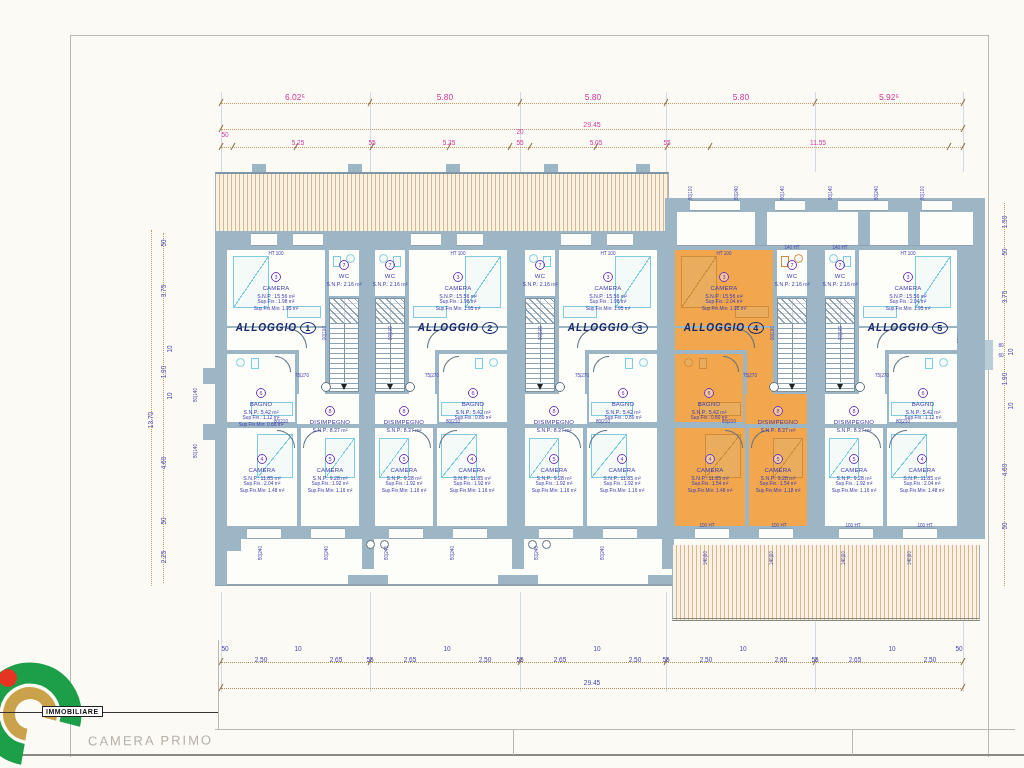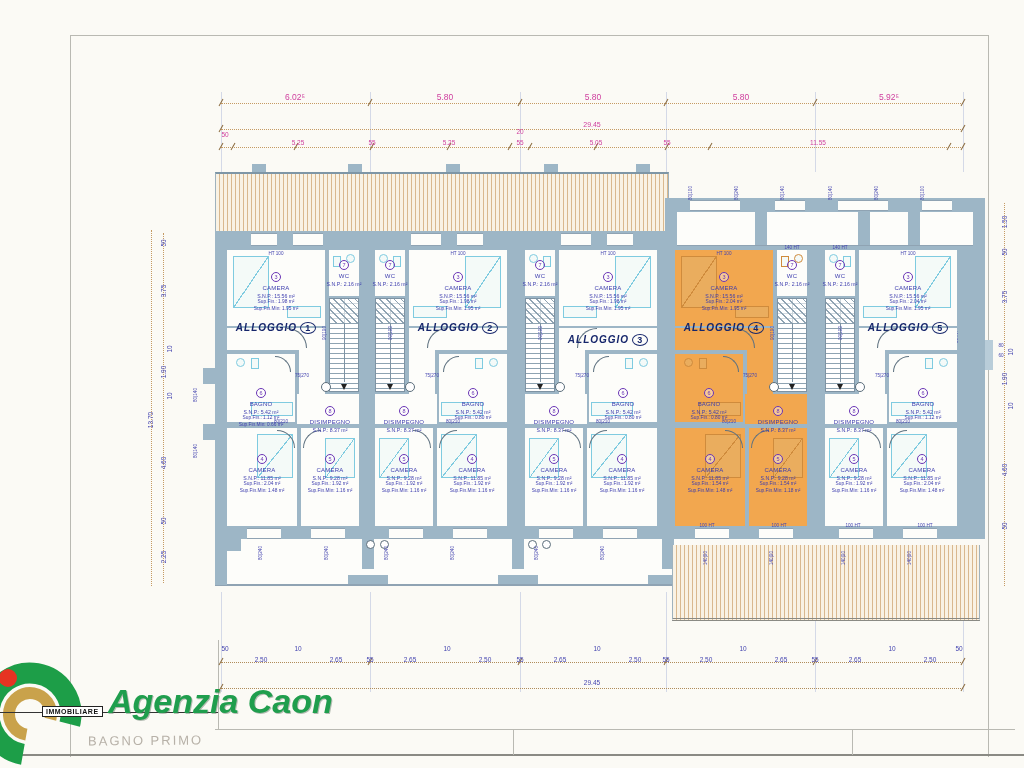--- a/index.html
+++ b/index.html
@@ -63,31 +63,30 @@
 
   <div class="ln" style="left:70px;top:35px;width:918px;height:1px;"></div>
   <div class="ln" style="left:70px;top:35px;width:1px;height:722px;"></div>
   <div class="ln" style="left:988px;top:35px;width:1px;height:722px;"></div>
   <div class="ln" style="left:0;top:754px;width:1024px;height:2px;background:#8a8a84;"></div>
   <div class="ln" style="left:215px;top:729px;width:800px;height:1px;"></div>
   <div class="ln" style="left:218px;top:640px;width:1px;height:90px;"></div>
   <div class="ln" style="left:513px;top:729px;width:1px;height:26px;"></div>
   <div class="ln" style="left:852px;top:729px;width:1px;height:26px;"></div>
 
-  <div class="floor-note" style="left:88px;top:733px;">BAGNO PRIMO</div>
+  <div class="floor-note" style="left:88px;top:733px;">CAMERA PRIMO</div>
   <svg style="position:absolute;left:-18px;top:658px;" width="130" height="112" viewBox="0 0 130 112">
     <g transform="rotate(-18 48 56)">
       <circle cx="48" cy="56" r="41" fill="none" stroke="#1d9e48" stroke-width="21" stroke-dasharray="196 62" transform="rotate(118 48 56)"></circle>
       <circle cx="48" cy="56" r="21" fill="none" stroke="#c9a24b" stroke-width="12" stroke-dasharray="100 32" transform="rotate(118 48 56)"></circle>
     </g>
     <circle cx="26" cy="20" r="9" fill="#e63322"></circle>
   </svg>
   <div class="ln" style="left:0;top:712px;width:218px;height:1px;background:#333;"></div>
   <div class="immo" style="left:42px;top:706px;">IMMOBILIARE</div>
-  <div class="logo-name" style="left:108px;top:682px;">Agenzia Caon</div>
 
   <div id="plan">
       <div class="guide" style="left: 221px; top: 92px; height: 80px;"></div>
       <div class="guide" style="left: 221px; top: 592px; height: 100px;"></div>
       <div class="guide" style="left: 370px; top: 92px; height: 80px;"></div>
       <div class="guide" style="left: 370px; top: 592px; height: 100px;"></div>
       <div class="guide" style="left: 520px; top: 92px; height: 80px;"></div>
       <div class="guide" style="left: 520px; top: 592px; height: 100px;"></div>
       <div class="guide" style="left: 666px; top: 92px; height: 80px;"></div>
       <div class="guide" style="left: 666px; top: 592px; height: 100px;"></div>
@@ -257,21 +256,21 @@
         <div class="winA" style="left: 46px; top: 35px; width: 30px; height: 13px;"></div>
         <div class="winA" style="left: 92px; top: 35px; width: 26px; height: 13px;"></div>
         <div class="winA" style="left: 24px; top: 330px; width: 34px; height: 11px;"></div>
         <div class="winA" style="left: 88px; top: 330px; width: 34px; height: 11px;"></div>
         <div class="rlabel" style="left: 0px; top: 54px; width: 50px; height: 36px;"><span class="circ">7</span><div class="rname" style="">WC</div><div class="rline b" style="">S.N.P.: 2.16 m²</div></div>
         <div class="rlabel" style="left: 50px; top: 66px; width: 86px; height: 46px;"><span class="circ">3</span><div class="rname" style="">CAMERA</div><div class="rline b" style="">S.N.P.: 15.56 m²</div><div class="rline" style="">Sup.Fin.: 1.98 m²</div><div class="rline" style="">Sup.Fin.Min: 1.95 m²</div></div>
         <div class="rlabel" style="left: 76px; top: 182px; width: 64px; height: 36px;"><span class="circ">6</span><div class="rname" style="">BAGNO</div><div class="rline b" style="">S.N.P.: 5.42 m²</div><div class="rline" style="">Sup.Fin.: 0.80 m²</div></div>
         <div class="rlabel" style="left: 4px; top: 200px; width: 70px; height: 26px;"><span class="circ">8</span><div class="rname" style="">DISIMPEGNO</div><div class="rline b" style="">S.N.P.: 8.37 m²</div></div>
         <div class="rlabel" style="left: 10px; top: 248px; width: 58px; height: 40px;"><span class="circ">5</span><div class="rname" style="">CAMERA</div><div class="rline b" style="">S.N.P.: 9.28 m²</div><div class="rline" style="">Sup.Fin.: 1.92 m²</div><div class="rline" style="">Sup.Fin.Min: 1.16 m²</div></div>
         <div class="rlabel" style="left: 72px; top: 248px; width: 70px; height: 40px;"><span class="circ">4</span><div class="rname" style="">CAMERA</div><div class="rline b" style="">S.N.P.: 11.85 m²</div><div class="rline" style="">Sup.Fin.: 1.92 m²</div><div class="rline" style="">Sup.Fin.Min: 1.16 m²</div></div>
-        <div class="alloggio" style="left: 44px; top: 136px; width: 98px; height: 14px;"><span>ALLOGGIO</span><span class="oval">3</span></div>
+        <div class="alloggio" style="left: 44px; top: 124px; width: 98px; height: 14px;"><span>ALLOGGIO</span><span class="oval">3</span></div>
         <div class="tl" style="left: 50px; top: 54px; width: 86px; height: 7px;">HT 100</div>
         <div class="tl" style="left: 56px; top: 176px; width: 22px; height: 7px;">75|270</div>
         <div class="tl" style="left: 76px; top: 222px; width: 24px; height: 7px;">80|210</div>
         <div class="tl vert" style="left: 30px; top: 126px; width: 10px; height: 22px;">90|190</div>
         <div class="tl vert" style="left: 26px; top: 344px; width: 12px; height: 24px;">80|240</div>
         <div class="tl vert" style="left: 92px; top: 344px; width: 12px; height: 24px;">80|240</div>
       </div>
       <div class="unit hi" style="position: absolute; left: 665px; top: 198px; width: 152px; height: 341px;">
         <div class="room" style="left: 112px; top: 52px; width: 30px; height: 46px;"></div>
         <div class="room orange" style="left: 10px; top: 52px; width: 98px; height: 76px;"></div>

